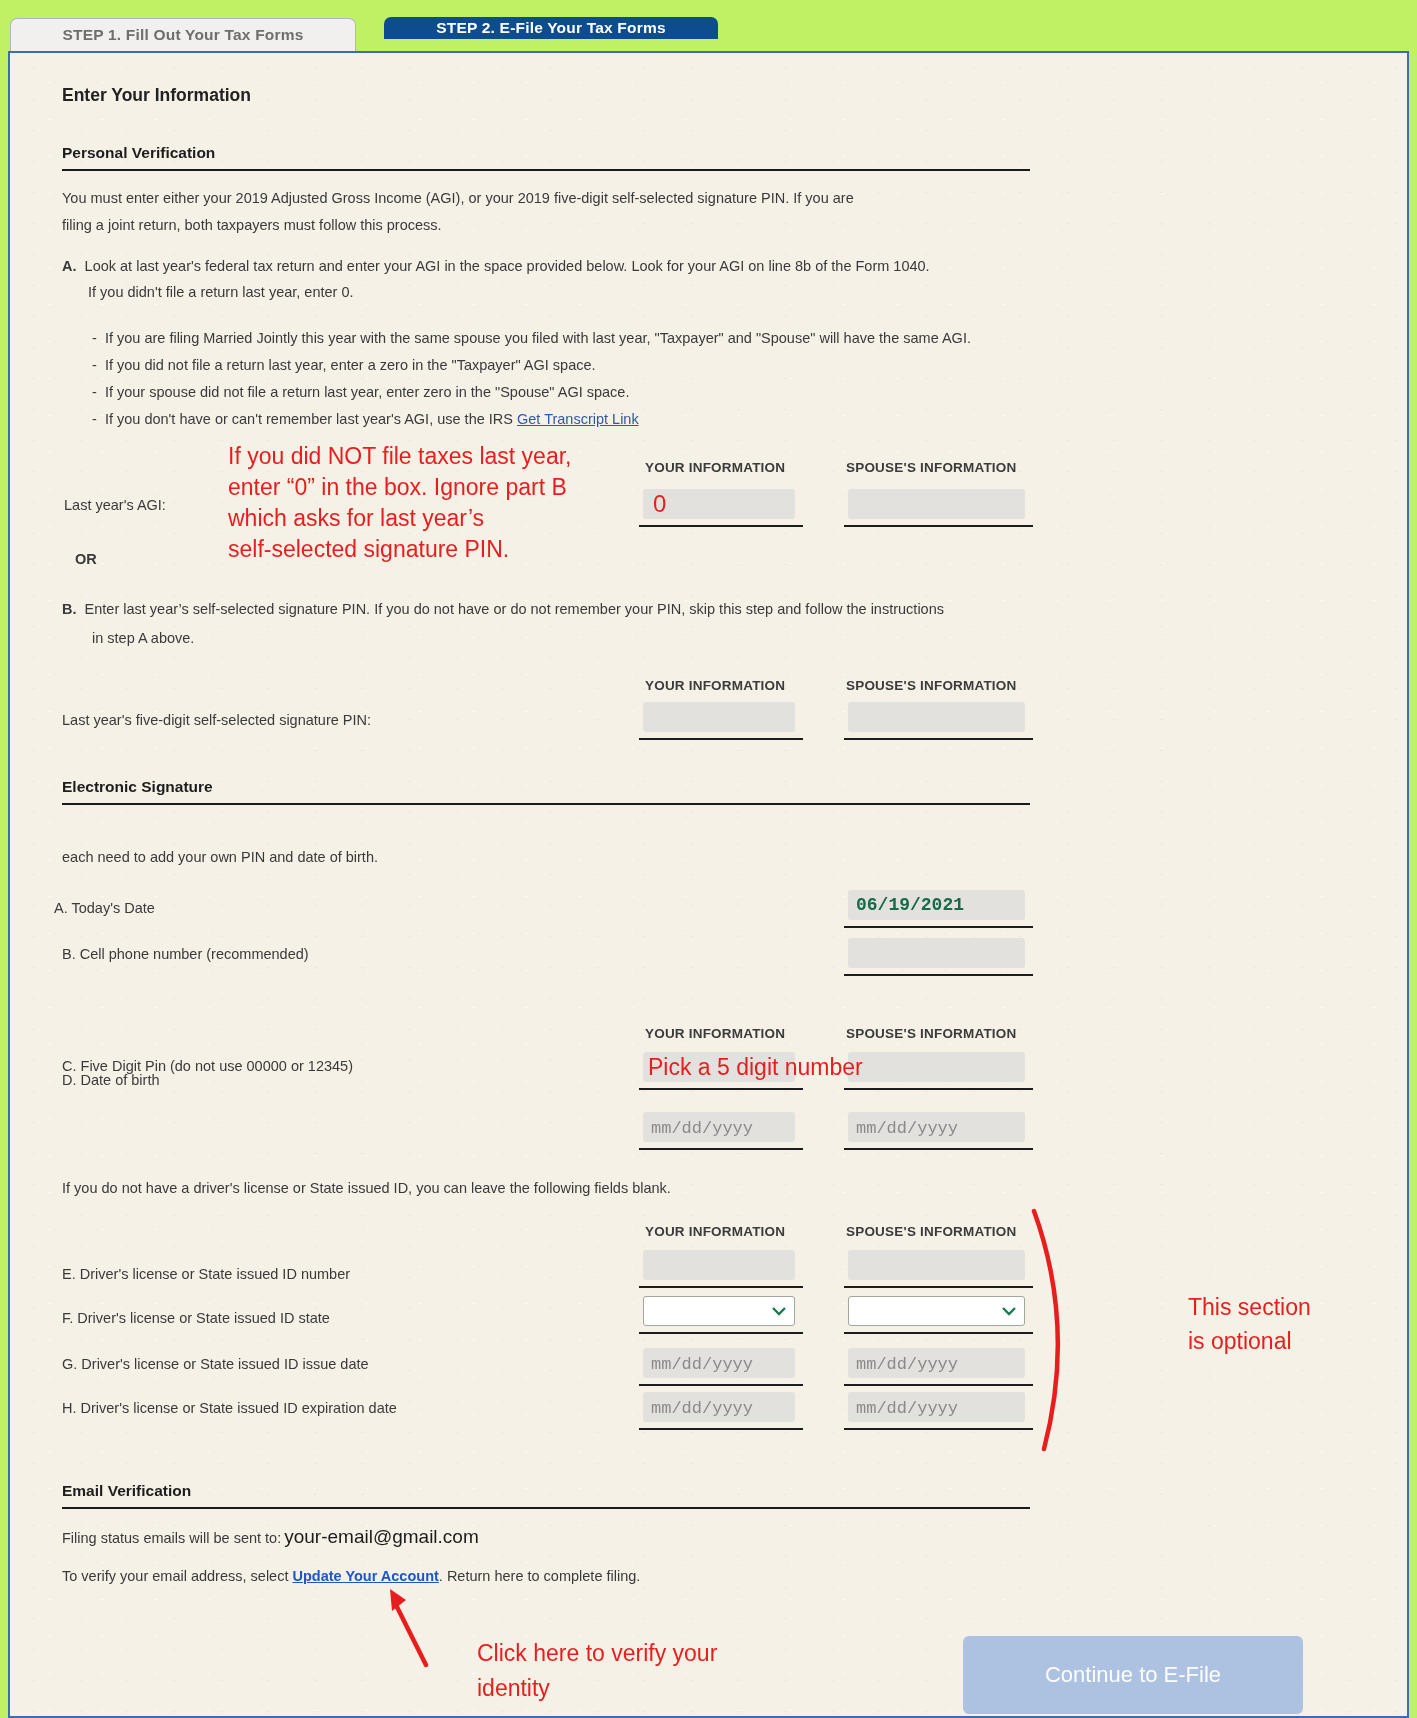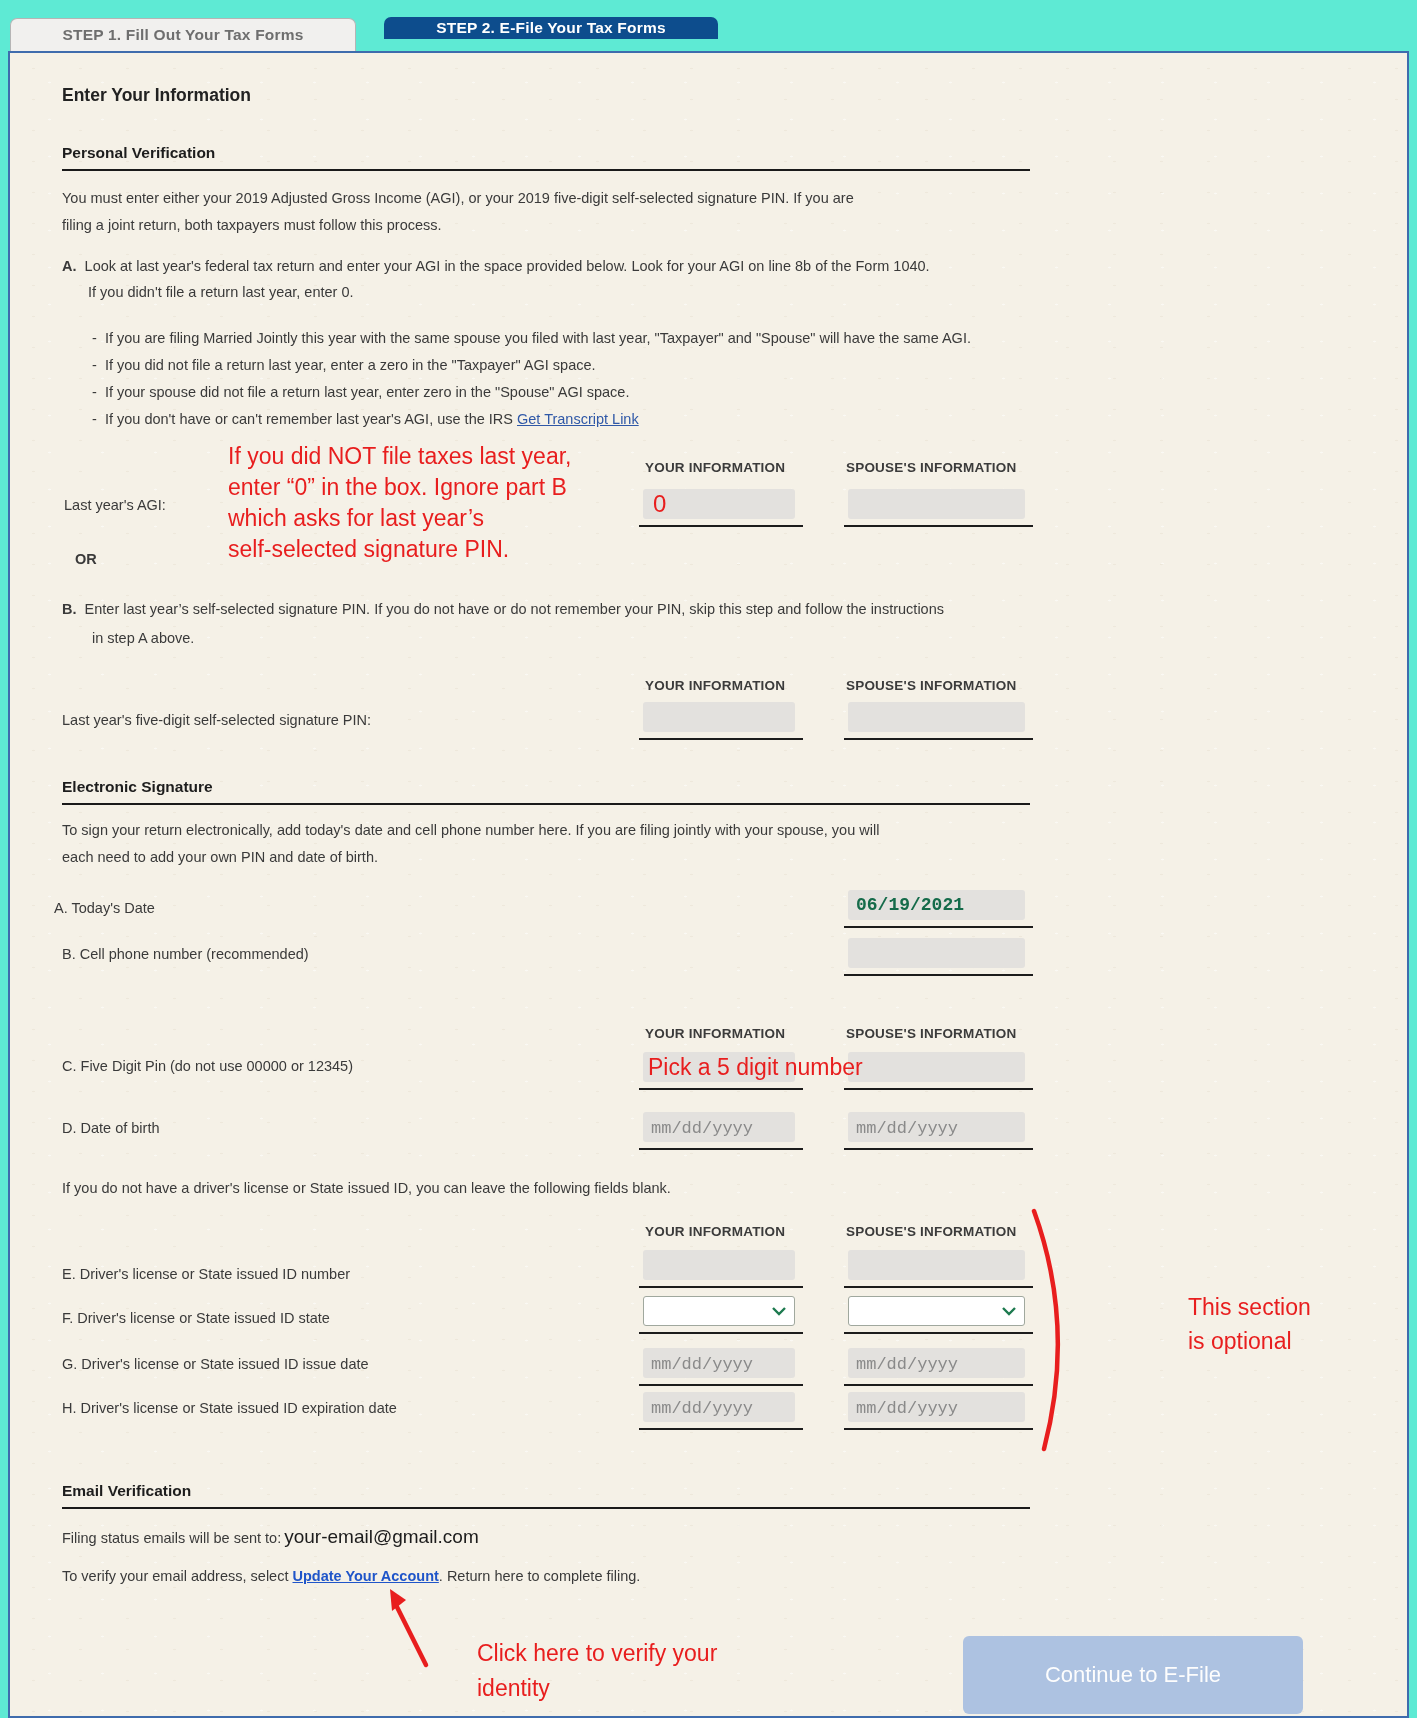--- a/index.html
+++ b/index.html
@@ -6,21 +6,21 @@
     --red:#e81e1e;
     --blue-tab:#0d4d8d;
     --border-blue:#3f6cad;
     --ink:#3a3a3a;
     --dark:#1d1d1d;
     --box:#e3e1de;
     --green:#156b4a;
   }
   *{margin:0;padding:0;box-sizing:border-box;}
   body{font-family:"Liberation Sans",sans-serif;background:#ffffff;}
-  .page{position:relative;width:1417px;height:1718px;background:#5eead4;overflow:hidden;}
+  .page{position:relative;width:1417px;height:1718px;background:#bef264;overflow:hidden;}
 
   .tab{position:absolute;display:flex;align-items:center;justify-content:center;
        font-weight:bold;font-size:15.5px;letter-spacing:.2px;cursor:pointer;}
   .tab-inactive{background:#f1f0ee;border:1px solid #b5b5b5;border-bottom:none;
        border-radius:7px 7px 0 0;color:#6e6e6e;}
   .tab-active{background:var(--blue-tab);border-radius:7px 7px 0 0;color:#fff;}
 
   .panel{position:absolute;left:8px;top:51px;width:1401px;height:1667px;
        border:2px solid var(--border-blue);
        background-color:#f5f1e7;
@@ -134,21 +134,20 @@
   <div class="field col-your" style="top:702px;">
     <input style="">
   </div>
   <div class="field col-spouse" style="top:702px;">
     <input style="">
   </div>
 
   <div class="sech" style="left:62px;top:778px;">Electronic Signature</div>
   <div class="rule" style="top:803px;"></div>
 
-  <div class="t" style="left:62px;top:822px;">To sign your return electronically, add today's date and cell phone number here. If you are filing jointly with your spouse, you will</div>
   <div class="t" style="left:62px;top:849px;">each need to add your own PIN and date of birth.</div>
 
   <div class="t" style="left:54px;top:900px;">A.  Today's Date</div>
   <div class="field col-spouse date-green" style="top:890px;">
     <input value="06/19/2021" style="">
   </div>
 
   <div class="t" style="left:62px;top:946px;">B.  Cell phone number (recommended)</div>
   <div class="field col-spouse" style="top:938px;">
     <input style="">
@@ -159,21 +158,21 @@
 
   <div class="t" style="left:62px;top:1058px;">C.  Five Digit Pin (do not use 00000 or 12345)</div>
   <div class="field col-your" style="top:1052px;">
     <input style="">
   </div>
   <div class="field col-spouse" style="top:1052px;">
     <input style="">
   </div>
   <div class="red" style="left:648px;top:1052px;z-index:5;">Pick a 5 digit number</div>
 
-  <div class="t" style="left:62px;top:1120px;">D.  Date of birth</div>
+  <div class="t" style="left:62px;top:1072px;">D.  Date of birth</div>
   <div class="field col-your mono-ph" style="top:1112px;">
     <input placeholder="mm/dd/yyyy" style="">
   </div>
   <div class="field col-spouse mono-ph" style="top:1112px;">
     <input placeholder="mm/dd/yyyy" style="">
   </div>
 
   <div class="t" style="left:62px;top:1180px;">If you do not have a driver's license or State issued ID, you can leave the following fields blank.</div>
 
   <div class="hdr" style="left:645px;top:1224px;">YOUR INFORMATION</div>

